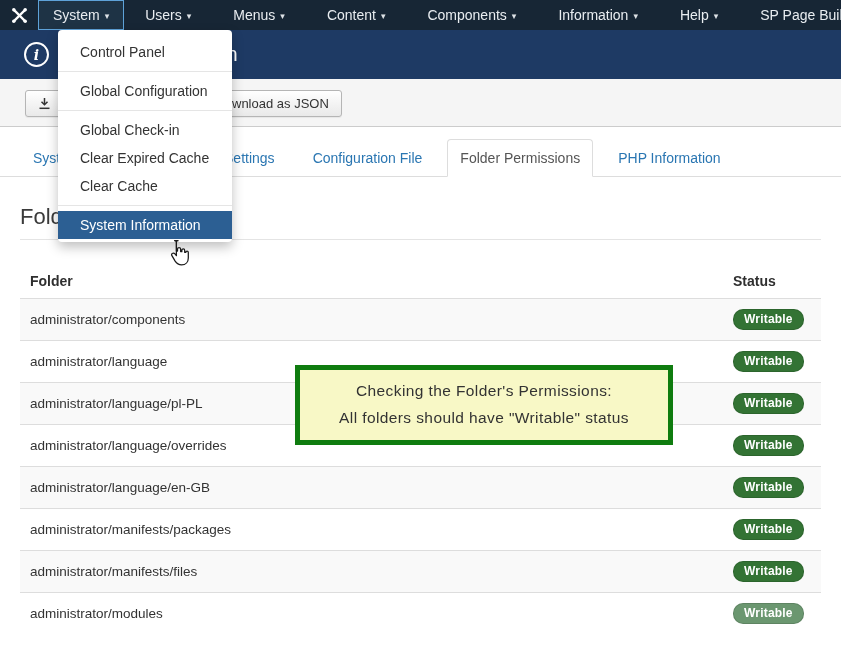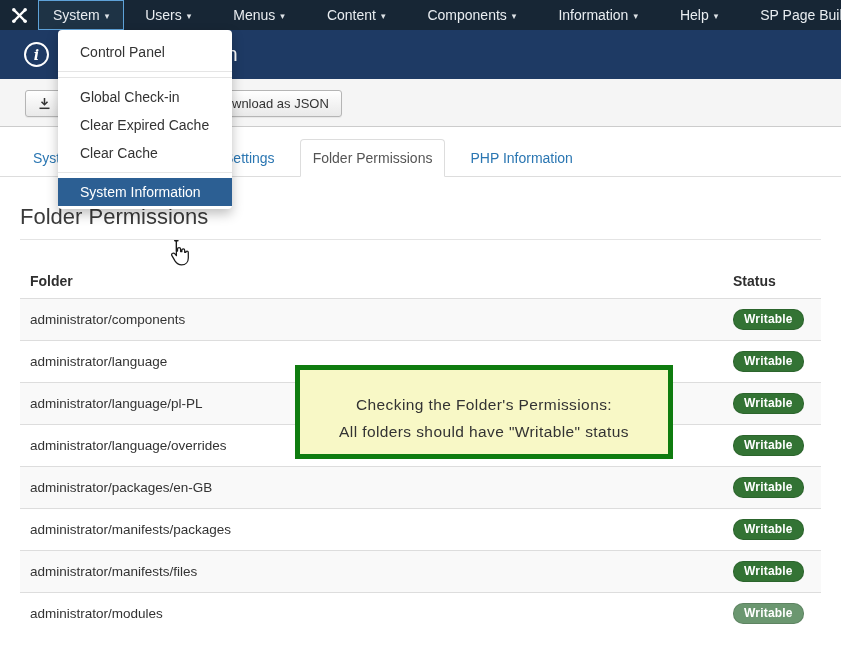--- a/index.html
+++ b/index.html
@@ -48,21 +48,21 @@
   tbody tr{border-top:1px solid #ddd;}
   tbody tr:nth-child(odd){background:#f9f9f9;}
   td{padding:10px;color:#333;}
   .badge{display:inline-block;padding:3px 10px 4px;font-size:12px;font-weight:bold;color:#fff;
          background:#337334;border:1px solid rgba(0,0,0,.12);border-radius:10px;line-height:12px;letter-spacing:.2px;}
   .badge-light{background:#6b9770;}
 
   
   .note{position:absolute;left:295px;top:365px;width:368px;background:#f8f8c6;border:5px solid #0f7c0f;
         z-index:40;text-align:center;color:#333;font-size:15.5px;letter-spacing:.4px;
-        padding:21px 0 9px;line-height:27px;}
+        padding:7px 0 9px;line-height:27px;}
 
   
   .dropdown{position:absolute;left:58px;top:30px;width:174px;background:#fff;border-radius:4px;
             box-shadow:0 5px 12px rgba(0,0,0,.25);padding:8px 0 3px;z-index:100;}
   .menu-item{padding:4px 0 4px 22px;font-size:14px;color:#333;line-height:20px;cursor:pointer;white-space:nowrap;}
   .mi-active{background:#2c5f93;color:#fff;}
   .menu-divider{height:1px;background:#e5e5e5;margin:5px 0;}
 
   .cursor{position:absolute;left:167px;top:239px;z-index:110;pointer-events:none;}
 </style>
@@ -168,20 +168,23 @@
     <ul class="tabs">
 
         <li class="tab tab-normal">
           <span>System Information</span>
         </li>
 
         <li class="tab tab-normal">
           <span>PHP Settings</span>
         </li>
 
+        <li class="tab tab-normal">
+          <span>Configuration File</span>
+        </li>
 
         <li class="tab tab-active">
           <span>Folder Permissions</span>
         </li>
 
         <li class="tab tab-normal">
           <span>PHP Information</span>
         </li>
 
     </ul>
@@ -221,21 +224,21 @@
           </tr>
 
           <tr>
             <td>administrator/language/overrides</td>
             <td class="status-col">
               <span class="badge badge-normal">Writable</span>
             </td>
           </tr>
 
           <tr>
-            <td>administrator/packages/en-GB</td>
+            <td>administrator/language/en-GB</td>
             <td class="status-col">
               <span class="badge badge-normal">Writable</span>
             </td>
           </tr>
 
           <tr>
             <td>administrator/manifests/packages</td>
             <td class="status-col">
               <span class="badge badge-normal">Writable</span>
             </td>
@@ -267,20 +270,27 @@
 
   <div class="dropdown">
     <div>
 
         <div class="menu-item mi-normal">
           <span>Control Panel</span>
         </div>
 
     </div>
     <div class="menu-divider"></div>
+    <div>
+
+        <div class="menu-item mi-normal">
+          <span>Global Configuration</span>
+        </div>
+
+    </div>
     <div class="menu-divider"></div>
     <div>
 
         <div class="menu-item mi-normal">
           <span>Global Check-in</span>
         </div>
 
         <div class="menu-item mi-normal">
           <span>Clear Expired Cache</span>
         </div>

